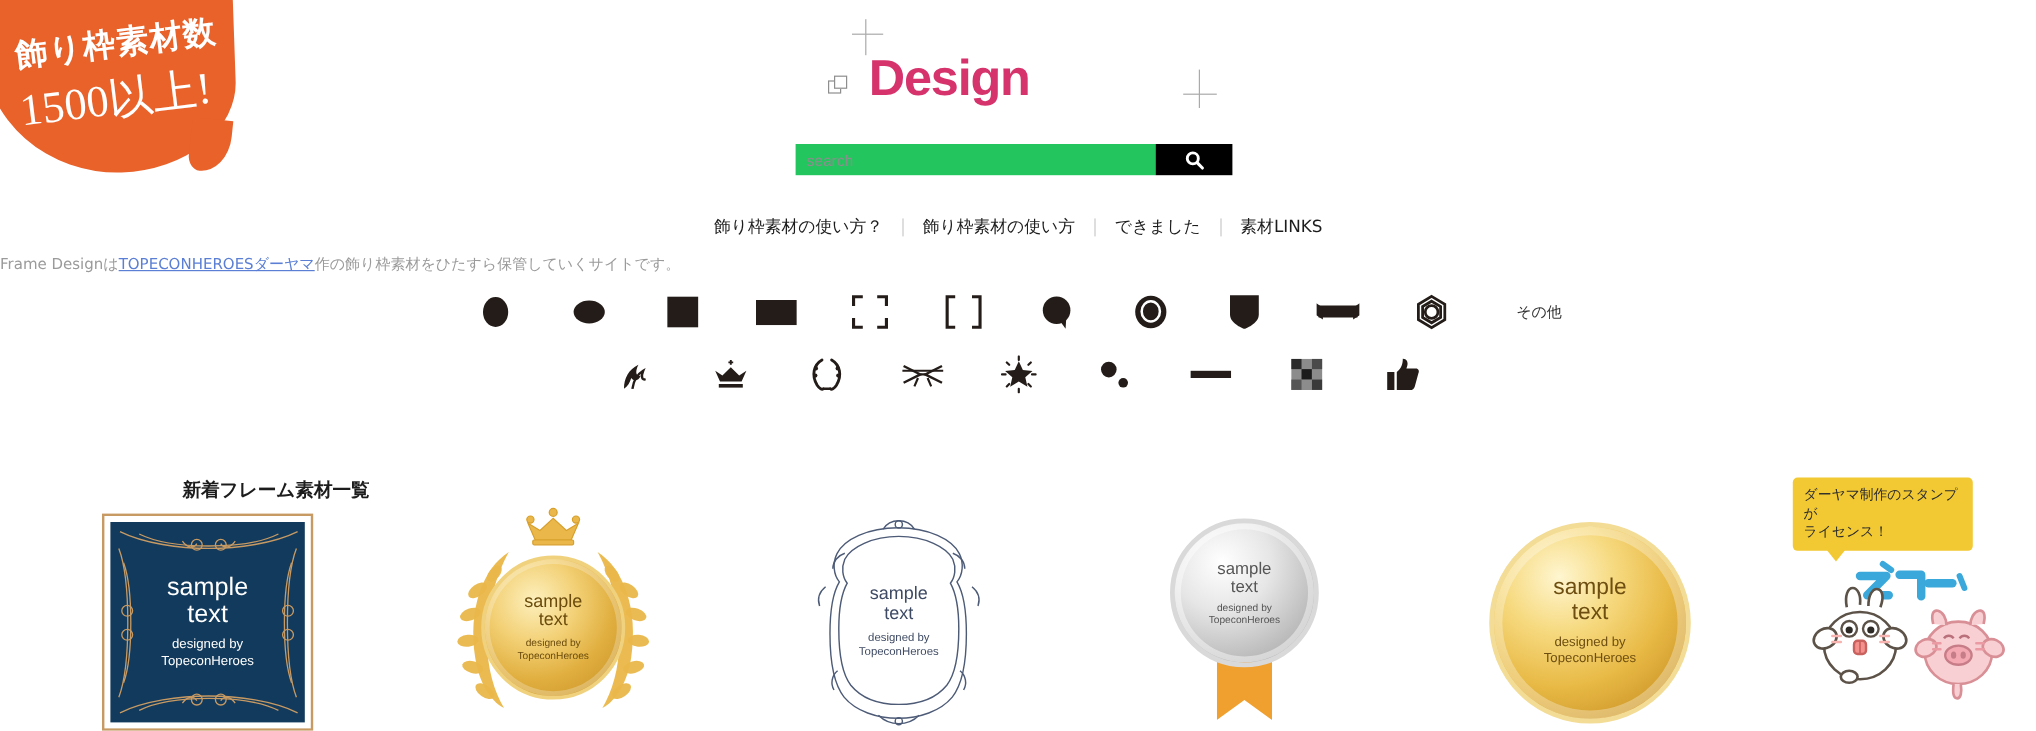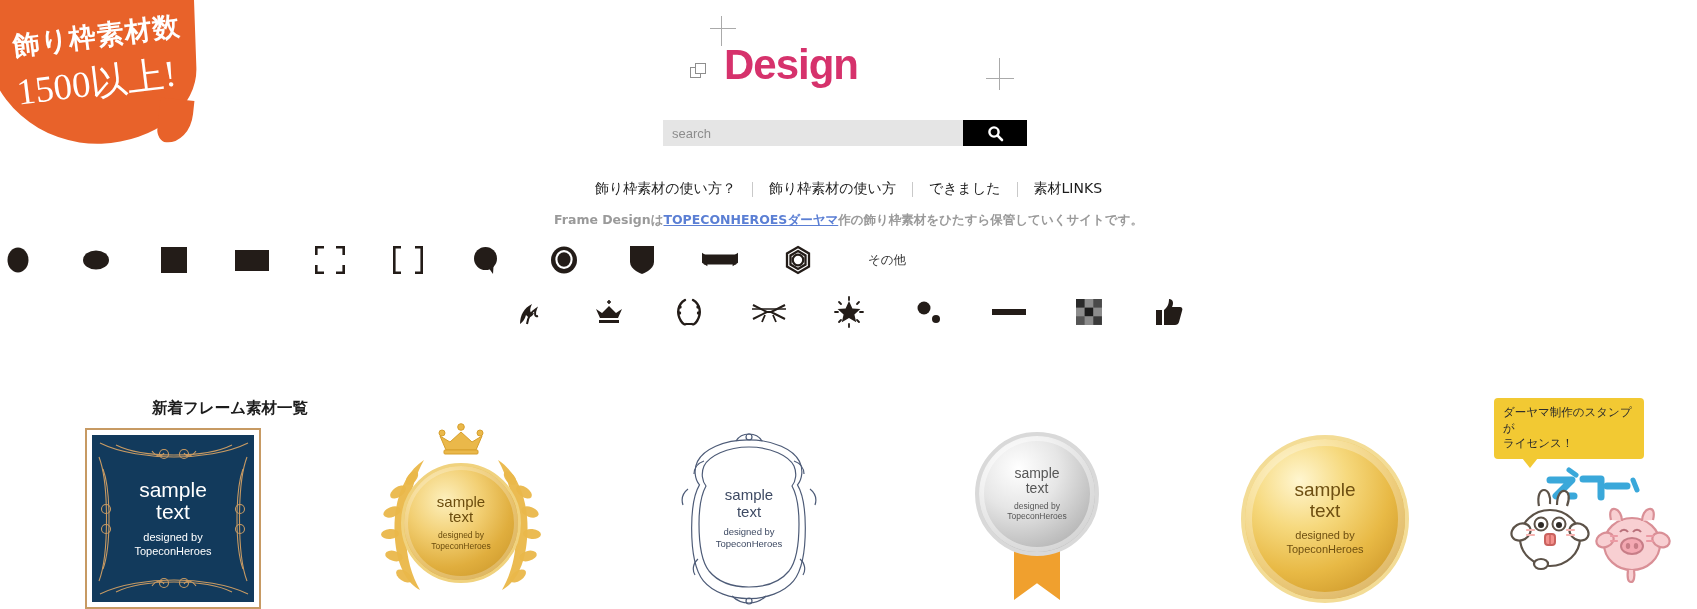--- a/index.html
+++ b/index.html
@@ -68,21 +68,21 @@
   .tick { position:absolute; background:#aaa; }
   .tick.v1 { left:31px; top:-2px; width:1px; height:30px; }
   .tick.h1 { left:20px; top:10px; width:26px; height:1px; }
   .tick.v2 { left:309px; top:40px; width:1px; height:32px; }
   .tick.h2 { left:296px; top:60px; width:28px; height:1px; }
 
   
   .search-row { position:absolute; left:663px; top:120px; display:flex; }
   .search-input {
     width: 300px; height: 26px;
-    background: #e5e5e5; border: none; outline: none;
+    background: #22c55e; border: none; outline: none;
     font-size: 13px; color:#555; padding: 0 9px;
     font-family: "Liberation Sans", sans-serif;
   }
   .search-input::placeholder { color:#8d8d8d; }
   .search-btn {
     width: 64px; height: 26px; background:#000; border:none; cursor:pointer;
     display:flex; align-items:center; justify-content:center;
   }
   .search-btn svg { display:block; }
 
@@ -91,31 +91,30 @@
     position:absolute; left:0; top:180px; width:1697px;
     display:flex; justify-content:center; align-items:center;
     font-size: 14px; color:#1c1c1c;
     font-family: "DejaVu Sans", sans-serif;
   }
   .nav a { color:#1c1c1c; text-decoration:none; padding:0 16px; font-weight:500; }
   .nav .sep { width:1px; height:15px; background:#c9c9c9; }
 
   
   .desc {
-    position:absolute; left:0; top:212px; width:1697px; text-align:center;
+    position:absolute; left:0; top:212px; width:1697px; text-align:left;
     font-size: 12.5px; color:#9a9a9a;
     font-family: "DejaVu Sans", sans-serif;
-    font-weight: bold;
   }
   .desc a { color:#5b7fd4; text-decoration:underline; }
 
   
   .icons1 {
     position:absolute; left:0; top:244px; width:1697px;
-    display:flex; justify-content:flex-start; align-items:center; gap:42px;
+    display:flex; justify-content:center; align-items:center; gap:42px;
   }
   .icons2 {
     position:absolute; left:0; top:296px; width:1697px;
     display:flex; justify-content:center; align-items:center; gap:44px;
   }
   .ic { width:36px; height:32px; display:flex; align-items:center; justify-content:center; cursor:pointer; }
   .ic svg { display:block; }
   .other-lbl {
     font-size: 12.5px; color:#333; margin-left:10px; cursor:pointer;
     font-family:"DejaVu Sans", sans-serif;

